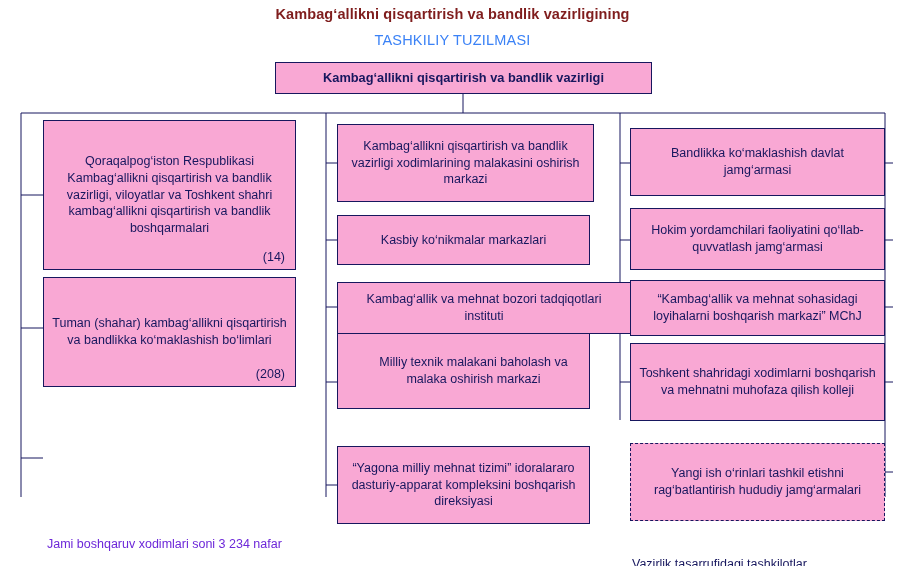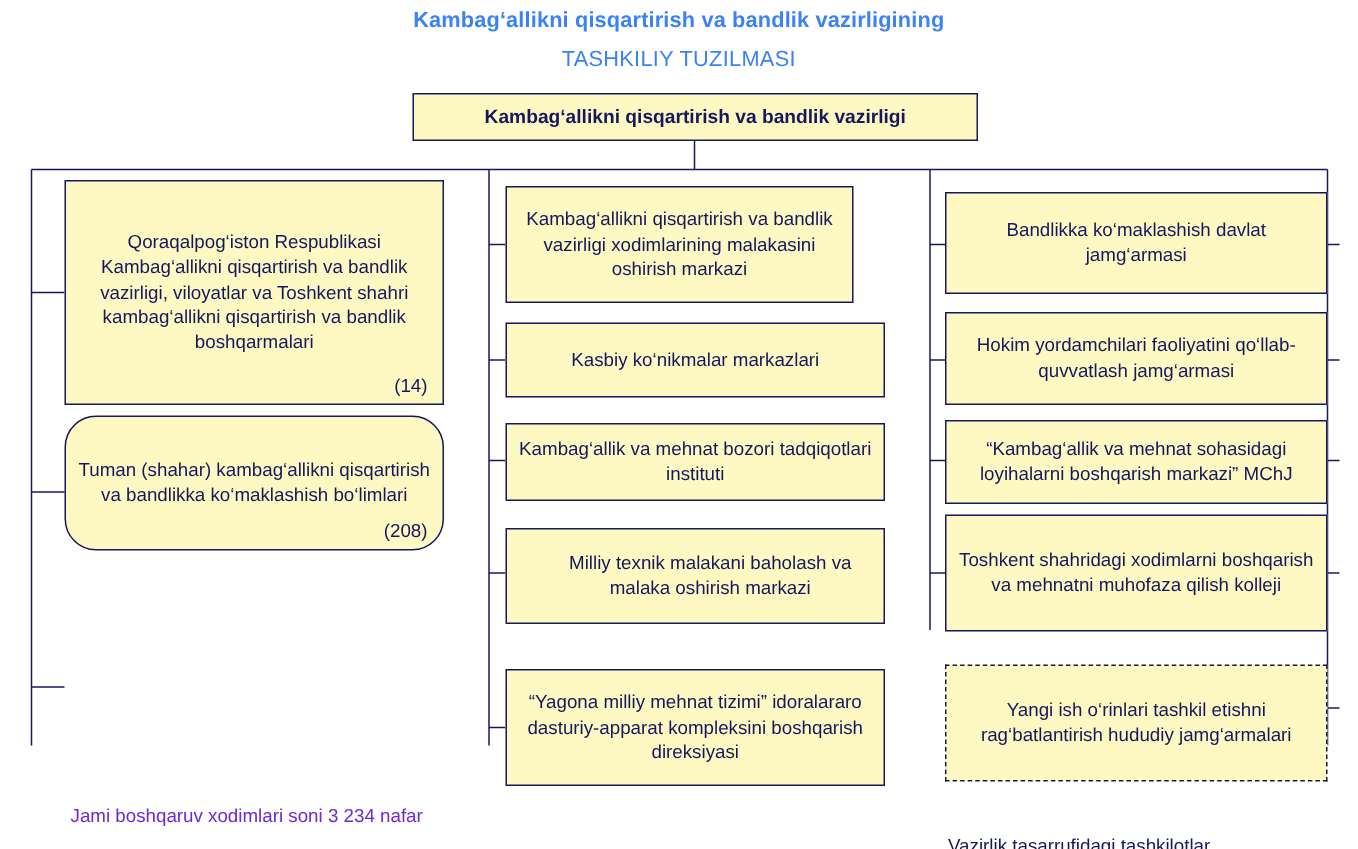--- a/index.html
+++ b/index.html
@@ -21,39 +21,39 @@
     height: 566px;
   }
   .title-1 {
     position: absolute;
     left: 0;
     top: 6px;
     width: 905px;
     text-align: center;
     font-size: 14.5px;
     font-weight: bold;
-    color: #3b82f6;
+    color: #7f1d1d;
     letter-spacing: 0.1px;
   }
   .title-2 {
     position: absolute;
     left: 0;
     top: 32px;
     width: 905px;
     text-align: center;
     font-size: 14.5px;
     font-weight: normal;
     color: #3b82f6;
     letter-spacing: 0.2px;
   }
   .box {
     position: absolute;
     box-sizing: border-box;
     border: 1px solid #17175e;
-    background: #fef9c3;
+    background: #f9a8d4;
     display: flex;
     align-items: center;
     justify-content: center;
     text-align: center;
     font-size: 12.5px;
     line-height: 1.35;
     color: #17175e;
     padding: 6px 8px;
   }
   .box.dashed {
@@ -136,39 +136,39 @@
 
   <div class="box bold" style="left:275px; top:62px; width:377px; height:32px;">
     <span class="label">Kambag‘allikni qisqartirish va bandlik vazirligi</span>
   </div>
 
   <div class="box" style="left:43px; top:120px; width:253px; height:150px;">
     <span class="label">Qoraqalpog‘iston Respublikasi Kambag‘allikni qisqartirish va bandlik vazirligi, viloyatlar va Toshkent shahri kambag‘allikni qisqartirish va bandlik boshqarmalari</span>
     <span class="count">(14)</span>
   </div>
 
-  <div class="box" style="left:43px; top:277px; width:253px; height:90px;border-radius:21px;">
+  <div class="box" style="left:43px; top:277px; width:253px; height:110px;">
     <span class="label">Tuman (shahar) kambag‘allikni qisqartirish va bandlikka ko‘maklashish bo‘limlari</span>
     <span class="count">(208)</span>
   </div>
 
 
-  <div class="box" style="left:337px; top:124px; width:232px; height:78px;">
+  <div class="box" style="left:337px; top:124px; width:257px; height:78px;">
     <span class="label">Kambag‘allikni qisqartirish va bandlik vazirligi xodimlarining malakasini oshirish markazi</span>
   </div>
 
   <div class="box" style="left:337px; top:215px; width:253px; height:50px;">
     <span class="label">Kasbiy ko‘nikmalar markazlari</span>
   </div>
 
-  <div class="box" style="left:337px; top:282px; width:253px; height:52px;">
+  <div class="box" style="left:337px; top:282px; width:294px; height:52px;">
     <span class="label">Kambag‘allik va mehnat bozori tadqiqotlari instituti</span>
   </div>
 
-  <div class="box" style="left:337px; top:352px; width:253px; height:64px;padding-left:28px;">
+  <div class="box" style="left:337px; top:333px; width:253px; height:76px;padding-left:28px;">
     <span class="label">Milliy texnik malakani baholash va malaka oshirish markazi</span>
   </div>
 
   <div class="box" style="left:337px; top:446px; width:253px; height:78px;">
     <span class="label">“Yagona milliy mehnat tizimi” idoralararo dasturiy-apparat kompleksini boshqarish direksiyasi</span>
   </div>
 
   <div class="box" style="left:630px; top:208px; width:255px; height:62px;">
     <span class="label">Hokim yordamchilari faoliyatini qo‘llab-quvvatlash jamg‘armasi</span>
   </div>

